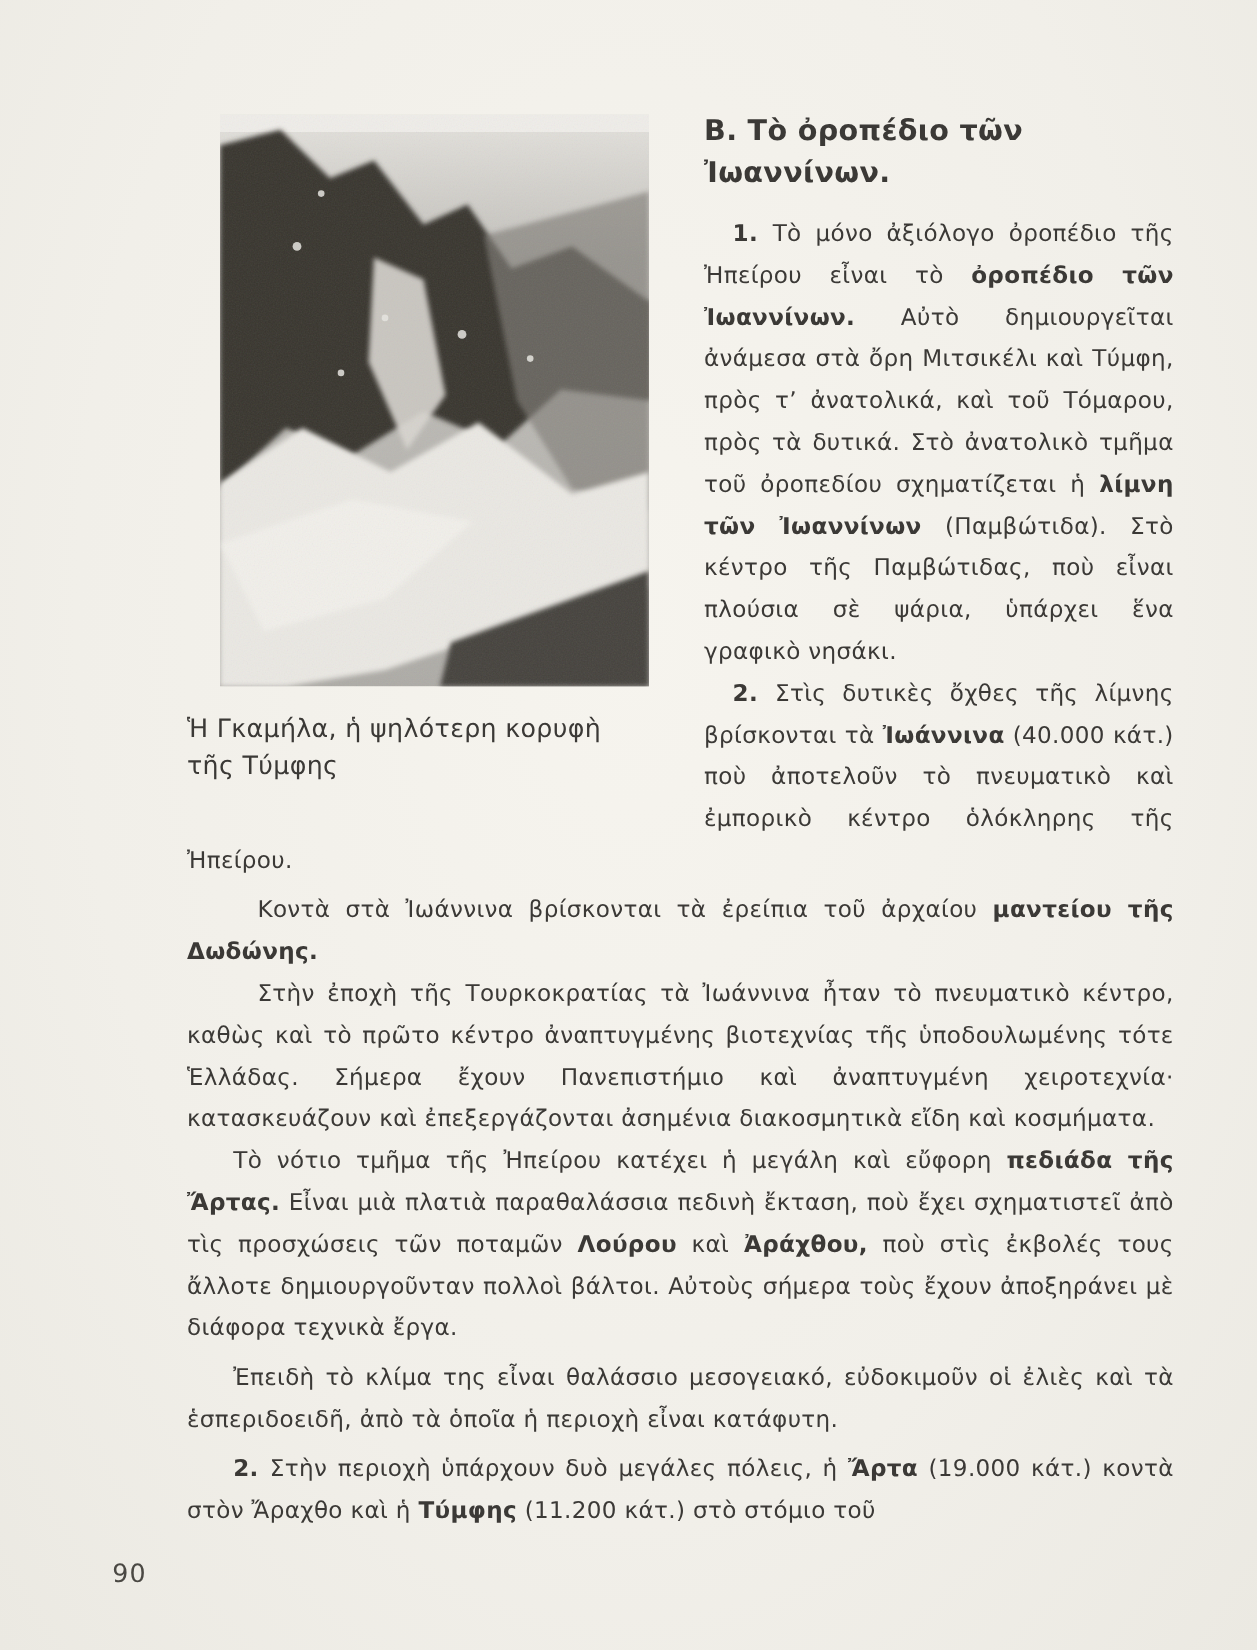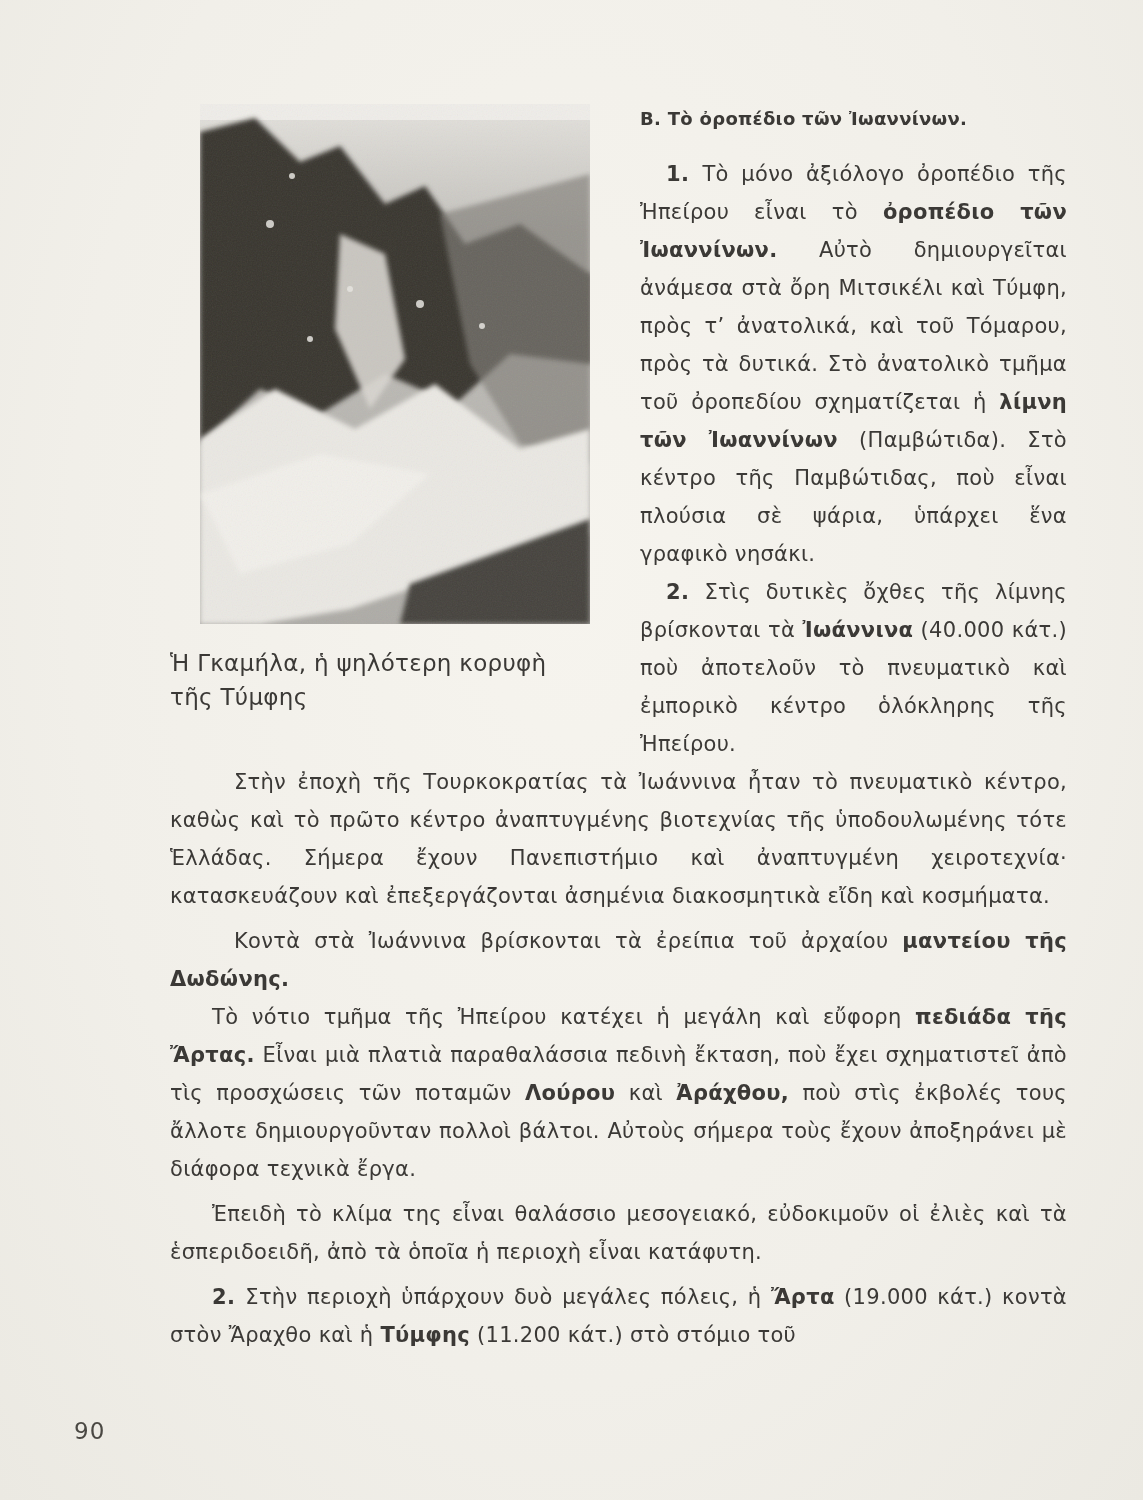--- a/index.html
+++ b/index.html
@@ -36,38 +36,38 @@
     margin-left: 30px;
   }
   .caption {
     margin-top: 22px;
     max-width: 420px;
     font-size: 23px;
     line-height: 34px;
     text-align: left;
   }
   .heading {
-    font-size: 18px;
+    font-size: 26px;
     font-weight: 700;
     margin: 0 0 17px 0;
     text-align: left;
   }
   .heading-c {
     margin: 50px 0 17px 0;
     clear: none;
   }
   .para { margin: 0; }
   .para-gap { margin-top: 7px; }
   .indent-sm { text-indent: 26px; }
   .indent-md { text-indent: 42px; }
   .indent-lg { text-indent: 64px; }
   .b { font-weight: 700; }
   .page-number {
     position: absolute;
-    left: 74px; top: 1418px;
+    left: 102px; top: 1418px;
     font-size: 23px;
     color: #4a4843;
     letter-spacing: 1px;
   }
 </style>
 </head>
 <body>
 
 <div class="page">
   <div class="content">
@@ -110,23 +110,23 @@
       </svg>
       <figcaption class="caption">Ἡ Γκαμήλα, ἡ ψηλότερη κορυφὴ τῆς Τύμφης</figcaption>
     </figure>
 
     <h2 class="heading">Β. Τὸ ὀροπέδιο τῶν Ἰωαννίνων.</h2>
 
     <p class="para indent-sm"><span class="b">1. </span><span>Τὸ μόνο ἀξιόλογο ὀροπέδιο τῆς Ἠπείρου εἶναι τὸ </span><span class="b">ὀροπέδιο τῶν Ἰωαννίνων.</span><span> Αὐτὸ δημιουργεῖται ἀνάμεσα στὰ ὄρη Μιτσικέλι καὶ Τύμφη, πρὸς τ’ ἀνατολικά, καὶ τοῦ Τόμαρου, πρὸς τὰ δυτικά. Στὸ ἀνατολικὸ τμῆμα τοῦ ὀροπεδίου σχηματίζεται ἡ </span><span class="b">λίμνη τῶν Ἰωαννίνων</span><span> (Παμβώτιδα). Στὸ κέντρο τῆς Παμβώτιδας, ποὺ εἶναι πλούσια σὲ ψάρια, ὑπάρχει ἕνα γραφικὸ νησάκι.</span></p>
 
     <p class="para indent-sm"><span class="b">2. </span><span>Στὶς δυτικὲς ὄχθες τῆς λίμνης βρίσκονται τὰ </span><span class="b">Ἰωάννινα</span><span> (40.000 κάτ.) ποὺ ἀποτελοῦν τὸ πνευματικὸ καὶ ἐμπορικὸ κέντρο ὁλόκληρης τῆς Ἠπείρου.</span></p>
 
+    <p class="para para-gap indent-lg"><span>Κοντὰ στὰ Ἰωάννινα βρίσκονται τὰ ἐρείπια τοῦ ἀρχαίου </span><span class="b">μαντείου τῆς Δωδώνης.</span></p>
+
     <p class="para indent-lg"><span>Στὴν ἐποχὴ τῆς Τουρκοκρατίας τὰ Ἰωάννινα ἦταν τὸ πνευματικὸ κέντρο, καθὼς καὶ τὸ πρῶτο κέντρο ἀναπτυγμένης βιοτεχνίας τῆς ὑποδουλωμένης τότε Ἑλλάδας. Σήμερα ἔχουν Πανεπιστήμιο καὶ ἀναπτυγμένη χειροτεχνία· κατασκευάζουν καὶ ἐπεξεργάζονται ἀσημένια διακοσμητικὰ εἴδη καὶ κοσμήματα.</span></p>
-
-    <p class="para para-gap indent-lg"><span>Κοντὰ στὰ Ἰωάννινα βρίσκονται τὰ ἐρείπια τοῦ ἀρχαίου </span><span class="b">μαντείου τῆς Δωδώνης.</span></p>
 
 
     <p class="para indent-md"><span>Τὸ νότιο τμῆμα τῆς Ἠπείρου κατέχει ἡ μεγάλη καὶ εὔφορη </span><span class="b">πεδιάδα τῆς Ἄρτας.</span><span> Εἶναι μιὰ πλατιὰ παραθαλάσσια πεδινὴ ἔκταση, ποὺ ἔχει σχηματιστεῖ ἀπὸ τὶς προσχώσεις τῶν ποταμῶν </span><span class="b">Λούρου</span><span> καὶ </span><span class="b">Ἀράχθου,</span><span> ποὺ στὶς ἐκβολές τους ἄλλοτε δημιουργοῦνταν πολλοὶ βάλτοι. Αὐτοὺς σήμερα τοὺς ἔχουν ἀποξηράνει μὲ διάφορα τεχνικὰ ἔργα.</span></p>
 
     <p class="para para-gap indent-md"><span>Ἐπειδὴ τὸ κλίμα της εἶναι θαλάσσιο μεσογειακό, εὐδοκιμοῦν οἱ ἐλιὲς καὶ τὰ ἑσπεριδοειδῆ, ἀπὸ τὰ ὁποῖα ἡ περιοχὴ εἶναι κατάφυτη.</span></p>
 
     <p class="para para-gap indent-md"><span class="b">2. </span><span>Στὴν περιοχὴ ὑπάρχουν δυὸ μεγάλες πόλεις, ἡ </span><span class="b">Ἄρτα</span><span> (19.000 κάτ.) κοντὰ στὸν Ἄραχθο καὶ ἡ </span><span class="b">Τύμφης</span><span> (11.200 κάτ.) στὸ στόμιο τοῦ</span></p>
 
   </div>
 

